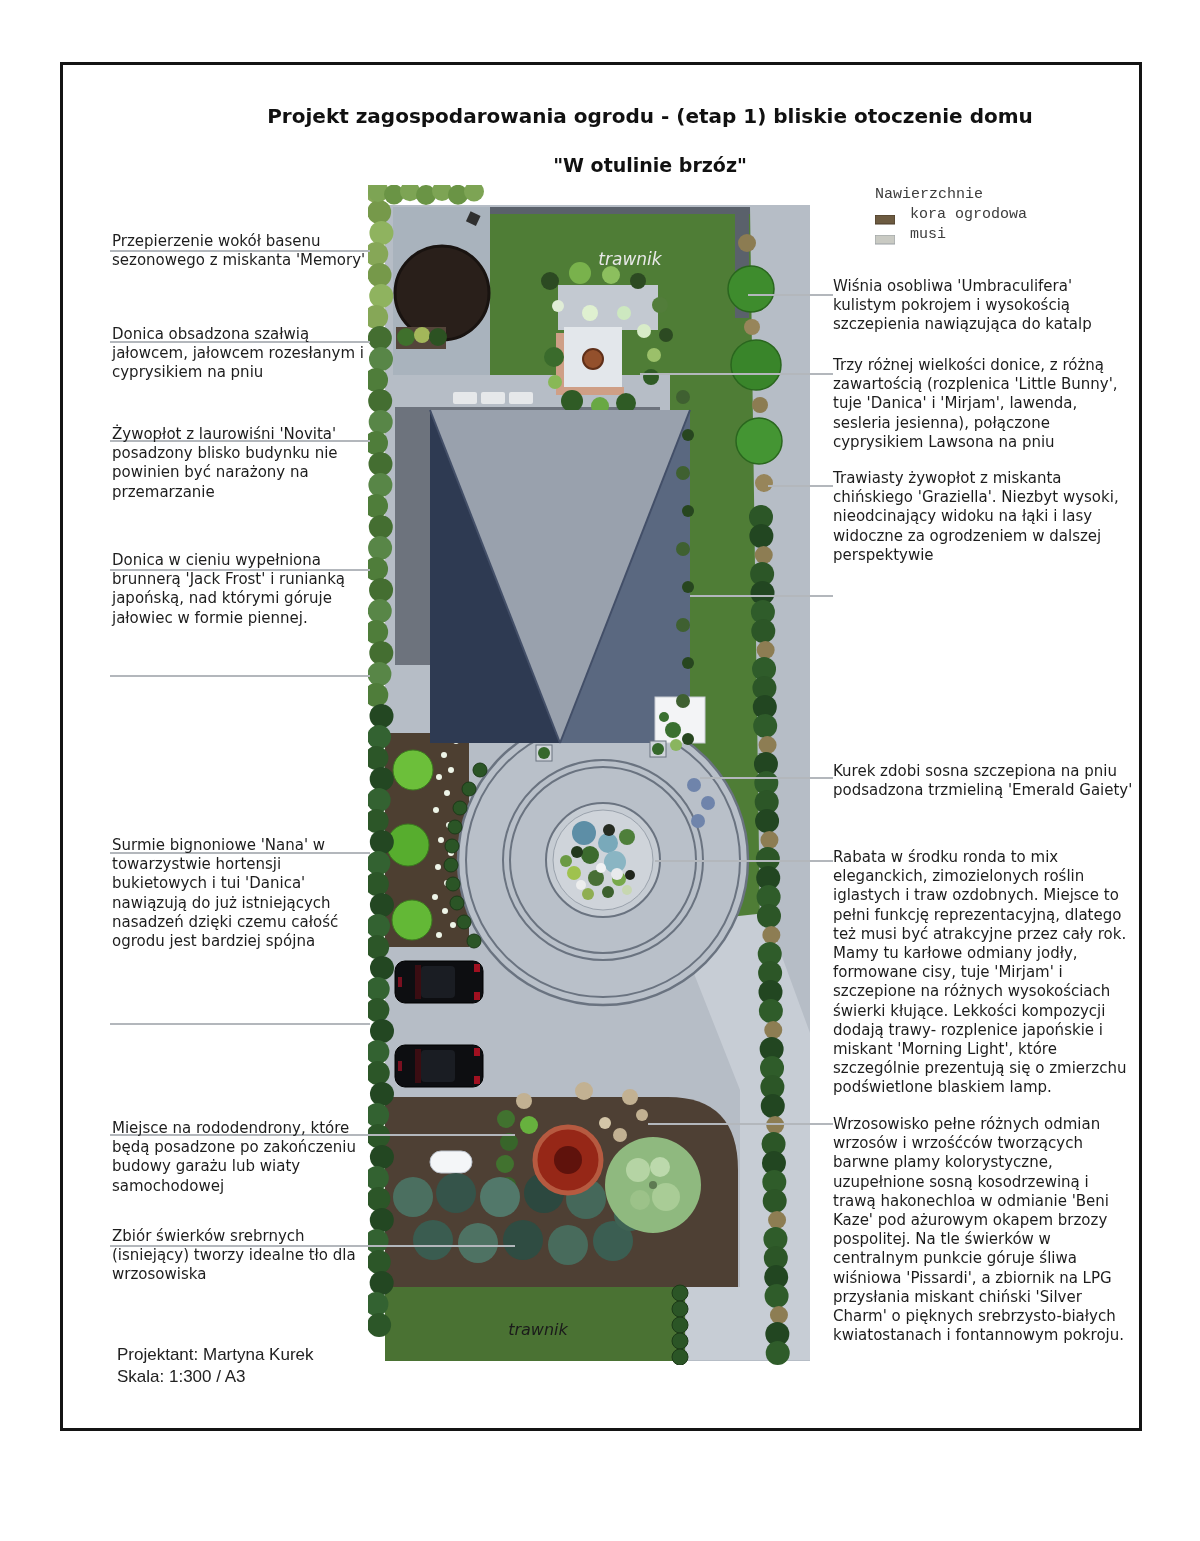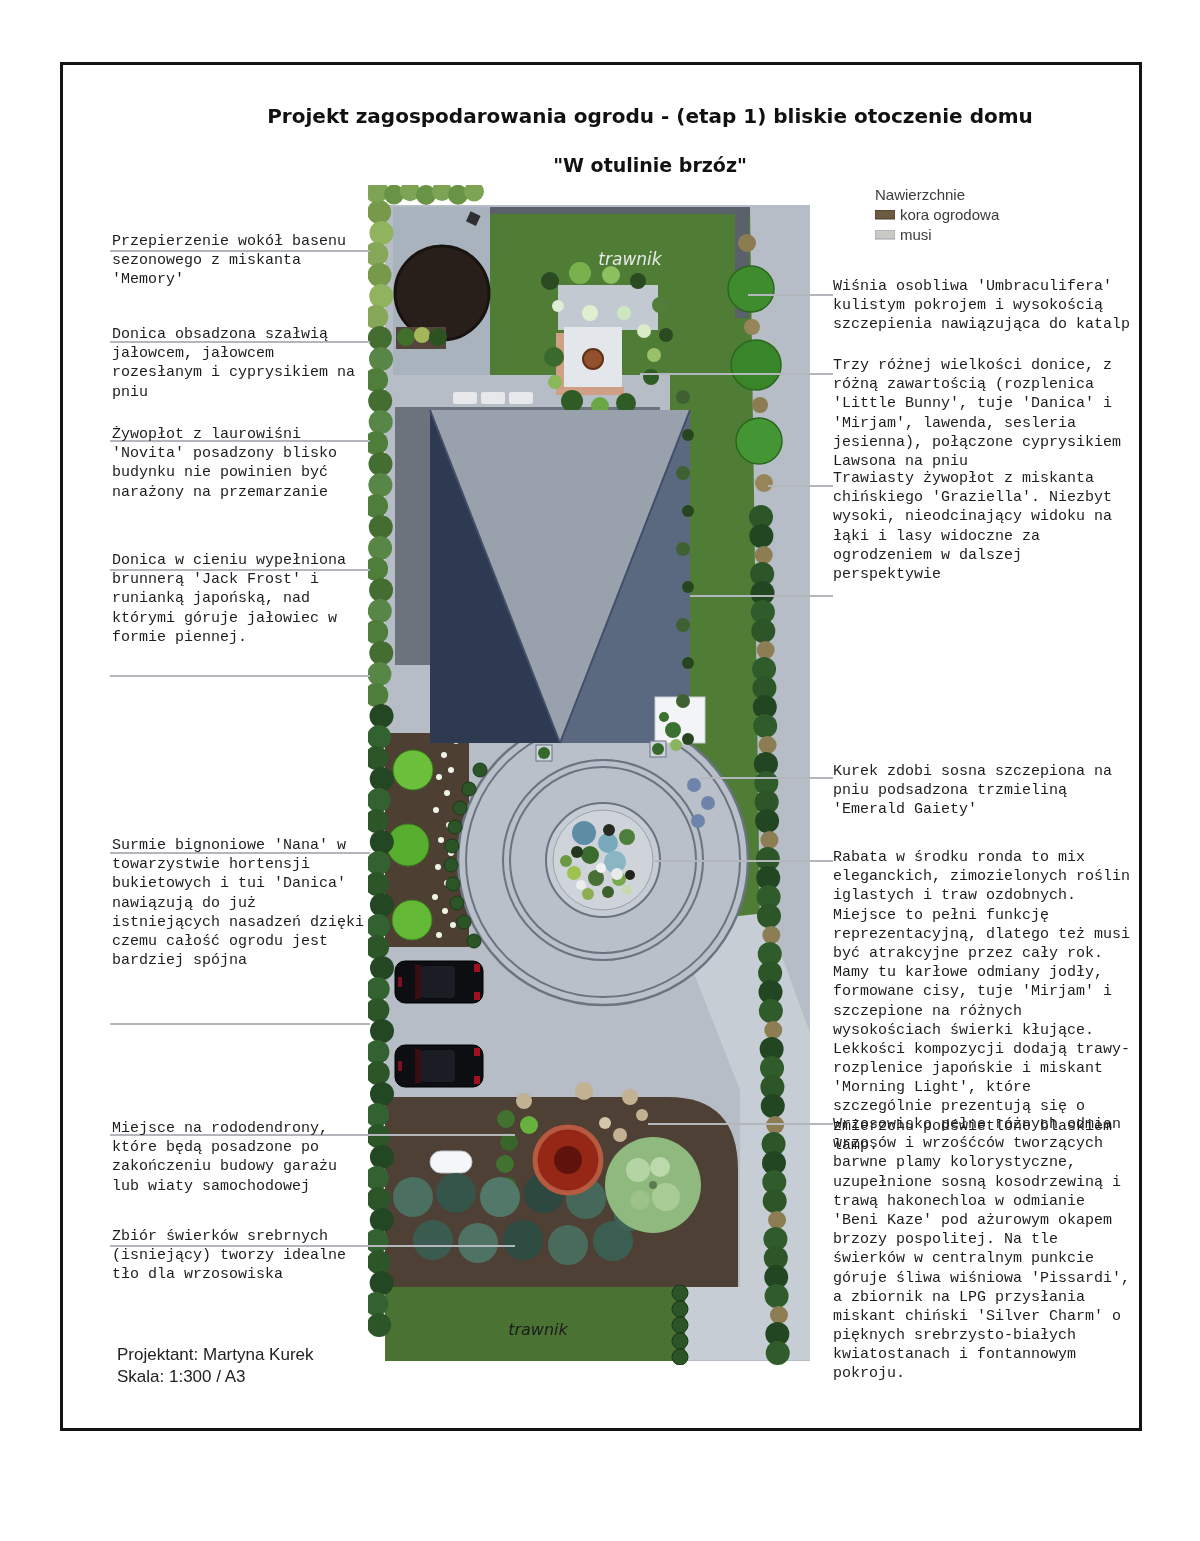--- a/index.html
+++ b/index.html
@@ -4,25 +4,25 @@
 <style>
   html,body{margin:0;padding:0;background:#ffffff;}
   .page{position:relative;width:1200px;height:1541px;background:#fff;overflow:hidden;
         font-family:"DejaVu Sans",sans-serif;color:#1f1f1f;}
   .frame{position:absolute;left:60px;top:62px;width:1082px;height:1369px;
          border:3px solid #141414;box-sizing:border-box;}
   .title{position:absolute;left:150px;top:104px;width:1000px;text-align:center;
          font-size:20px;font-weight:bold;color:#111;white-space:nowrap;margin:0;}
   .subtitle{position:absolute;left:150px;top:154px;width:1000px;text-align:center;
          font-size:19px;font-weight:bold;color:#111;margin:0;}
-  .legend{position:absolute;left:875px;top:185px;font-family:Liberation Sans, sans-serif;
+  .legend{position:absolute;left:875px;top:185px;font-family:Liberation Mono, monospace;
           font-size:15px;color:#3c3c3c;line-height:20px;}
-  .legend-row{display:flex;align-items:center;gap:5px;}
+  .legend-row{display:flex;align-items:flex-end;gap:15px;}
   .legend svg{display:block;}
-  .note{position:absolute;font-size:15px;line-height:1.28;color:#1d1d1d;font-family:Liberation Mono, monospace;}
+  .note{position:absolute;font-size:15px;line-height:1.28;color:#1d1d1d;}
   .note-l{left:112px;width:260px;}
   .note-r{left:833px;width:300px;}
   .leader{position:absolute;height:2px;background:#b3b7bc;}
   .credits{position:absolute;left:117px;top:1344px;font-family:"Liberation Sans",sans-serif;
            font-size:17px;color:#222;line-height:22px;}
   .plan{position:absolute;left:368px;top:185px;width:444px;height:1180px;}
   .trawnik-top{font:italic 17px "DejaVu Sans",sans-serif;fill:#e9e9e9;}
   .trawnik-bottom{font:italic 16px "DejaVu Sans",sans-serif;fill:#1b1b1b;}
 </style>
 </head>

